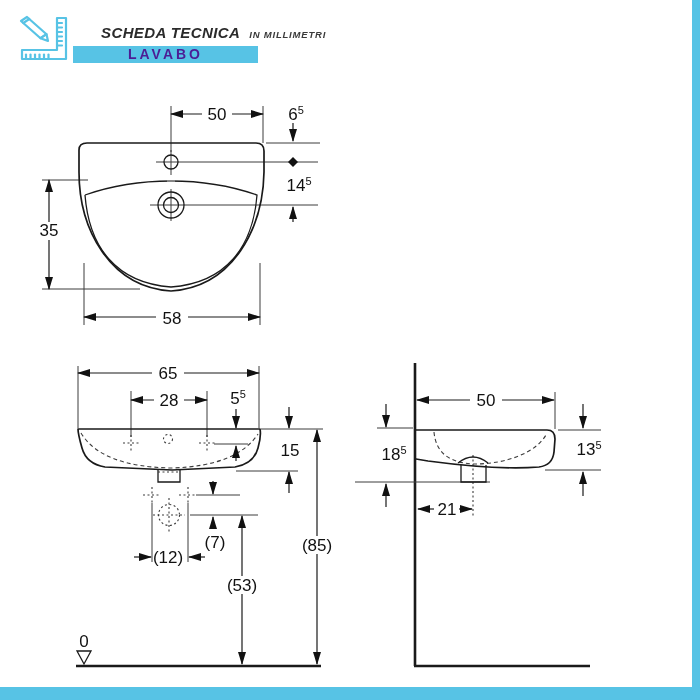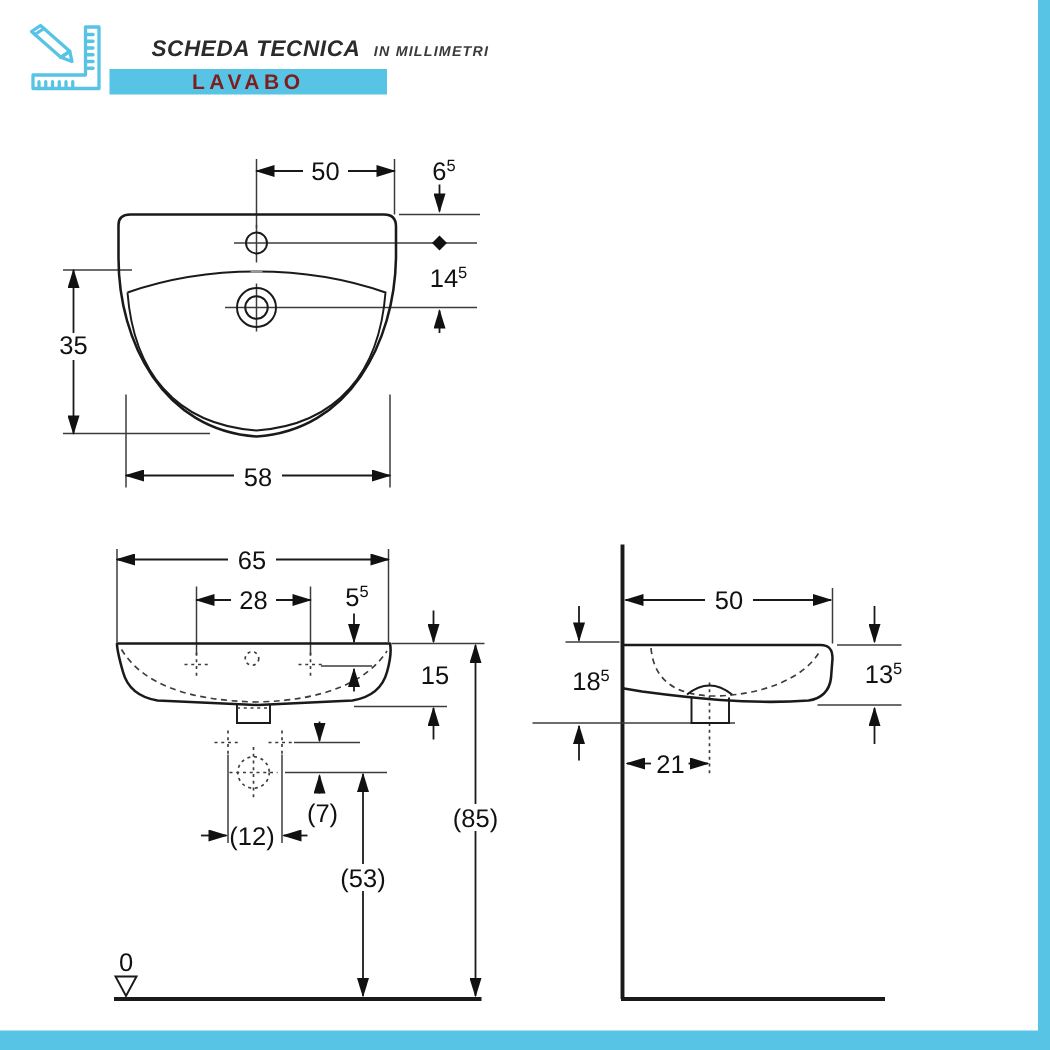--- a/index.html
+++ b/index.html
@@ -6,21 +6,21 @@
   body{width:700px;height:700px;position:relative;background:#fff;overflow:hidden;
        font-family:"Liberation Sans",sans-serif;}
   .accent-strip{position:absolute;background:#57C3E5;}
   #strip-right{top:0;left:692px;width:8px;height:700px;}
   #strip-bottom{top:687px;left:0;width:700px;height:13px;}
   #hdr-icon{position:absolute;left:14px;top:15px;width:58px;height:52px;}
   #hdr-titles{position:absolute;left:77px;top:24px;display:flex;align-items:baseline;gap:9px;white-space:nowrap;margin-left:24px;}
   #hdr-title{font-size:15px;font-weight:bold;font-style:italic;color:#2b2b2b;letter-spacing:.4px;}
   #hdr-sub{font-size:9.5px;font-weight:600;font-style:italic;color:#3a3a3a;letter-spacing:.8px;text-align:center;}
   #hdr-banner{position:absolute;left:73px;top:46px;width:185px;height:17px;background:#57C3E5;
-      color:#7f1d1d;font-size:14px;font-weight:bold;letter-spacing:3px;text-align:center;line-height:17px;}
+      color:#4c1d95;font-size:14px;font-weight:bold;letter-spacing:3px;text-align:center;line-height:17px;}
   #drawing{position:absolute;left:0;top:0;width:700px;height:700px;}
   .ext{stroke:#3c3c3c;stroke-width:1;fill:none;}
   .dim{stroke:#1a1a1a;stroke-width:1.2;fill:none;}
   .out{stroke:#1a1a1a;stroke-width:1.7;fill:none;stroke-linejoin:round;stroke-linecap:round;}
   .mid{stroke:#1a1a1a;stroke-width:1.3;fill:none;}
   .dash{stroke:#3c3c3c;stroke-width:1.1;fill:none;stroke-dasharray:4 3;}
   .dot{stroke:#3c3c3c;stroke-width:1.1;fill:none;stroke-dasharray:2 2.5;}
   .heavy{stroke:#1a1a1a;stroke-width:2.6;fill:none;}
   .dlabel{font:17px "Liberation Sans",sans-serif;fill:#111;text-anchor:middle;}
   .sup{font-size:11px;}

